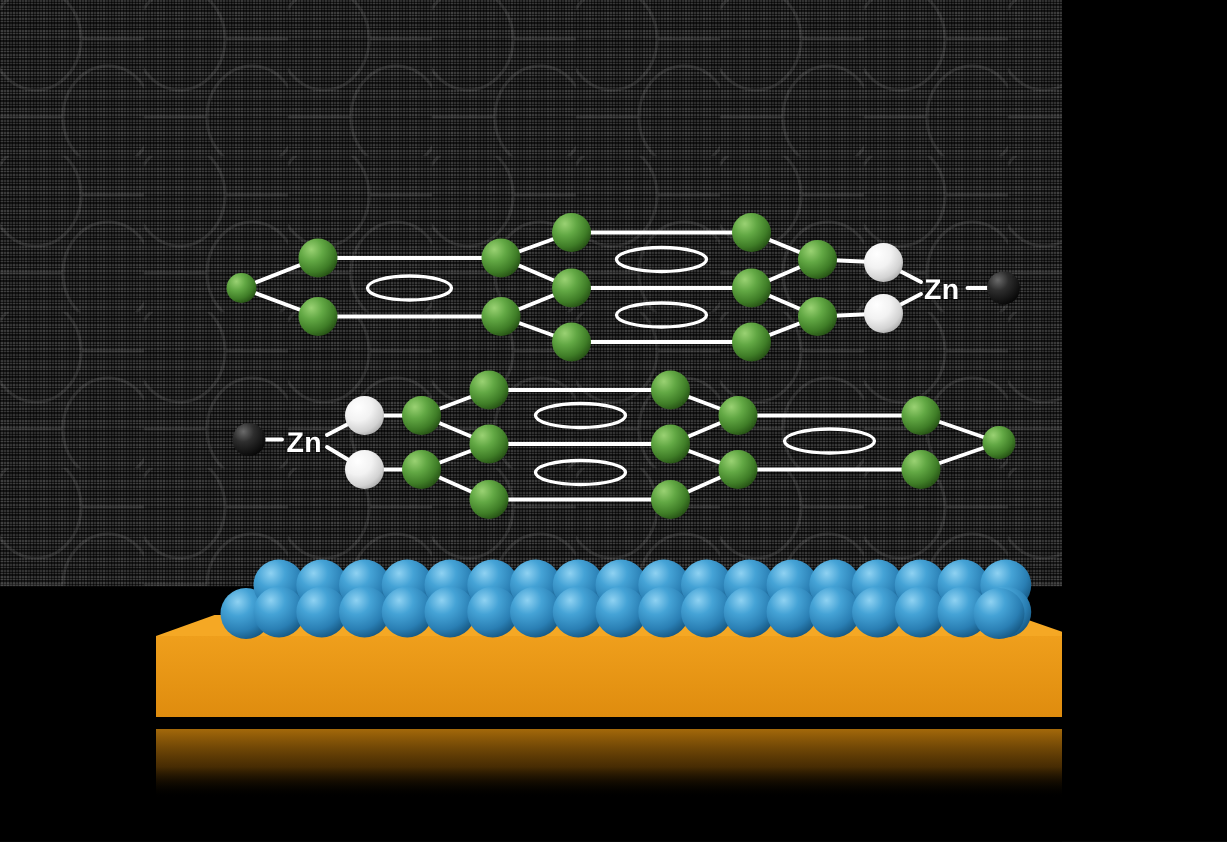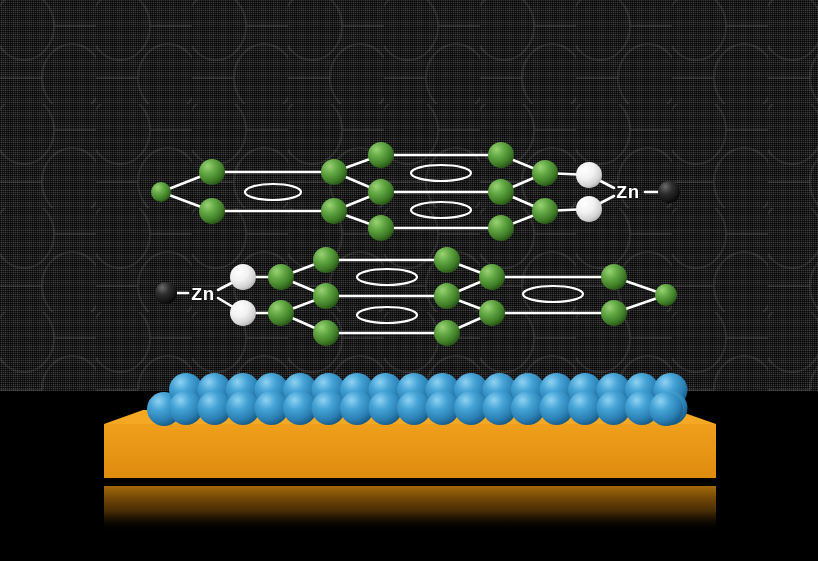--- a/index.html
+++ b/index.html
@@ -1,22 +1,22 @@
 <!DOCTYPE html>
 <html><head>
 <meta charset="utf-8">
 <title>Molecular Nanostructure Illustration</title>
 <style>
   html,body{margin:0;padding:0;background:#000;}
   #stage{
     position:relative;
-    width:818px;height:561px;
+    width:708px;height:561px;
     overflow:hidden;
     background:#000;
-    font-family:Liberation Mono, monospace;
+    font-family:Liberation Sans, sans-serif;
   }
 
   
   #bg-texture{
     position:absolute;left:0;top:0;width:818px;height:391px;
     background-color:#2b2b2b;
     background-image:
       repeating-linear-gradient(0deg, rgba(0,0,0,.55) 0 1px, rgba(255,255,255,.045) 1px 2px, rgba(0,0,0,.5) 2px 3px, rgba(255,255,255,.02) 3px 4px),
       repeating-linear-gradient(90deg, rgba(0,0,0,.55) 0 1px, rgba(255,255,255,.05) 1px 2px, rgba(0,0,0,.5) 2px 3px, rgba(255,255,255,.02) 3px 4px),
       repeating-linear-gradient(0deg, rgba(255,255,255,.014) 0 6px, rgba(0,0,0,.10) 6px 13px),

